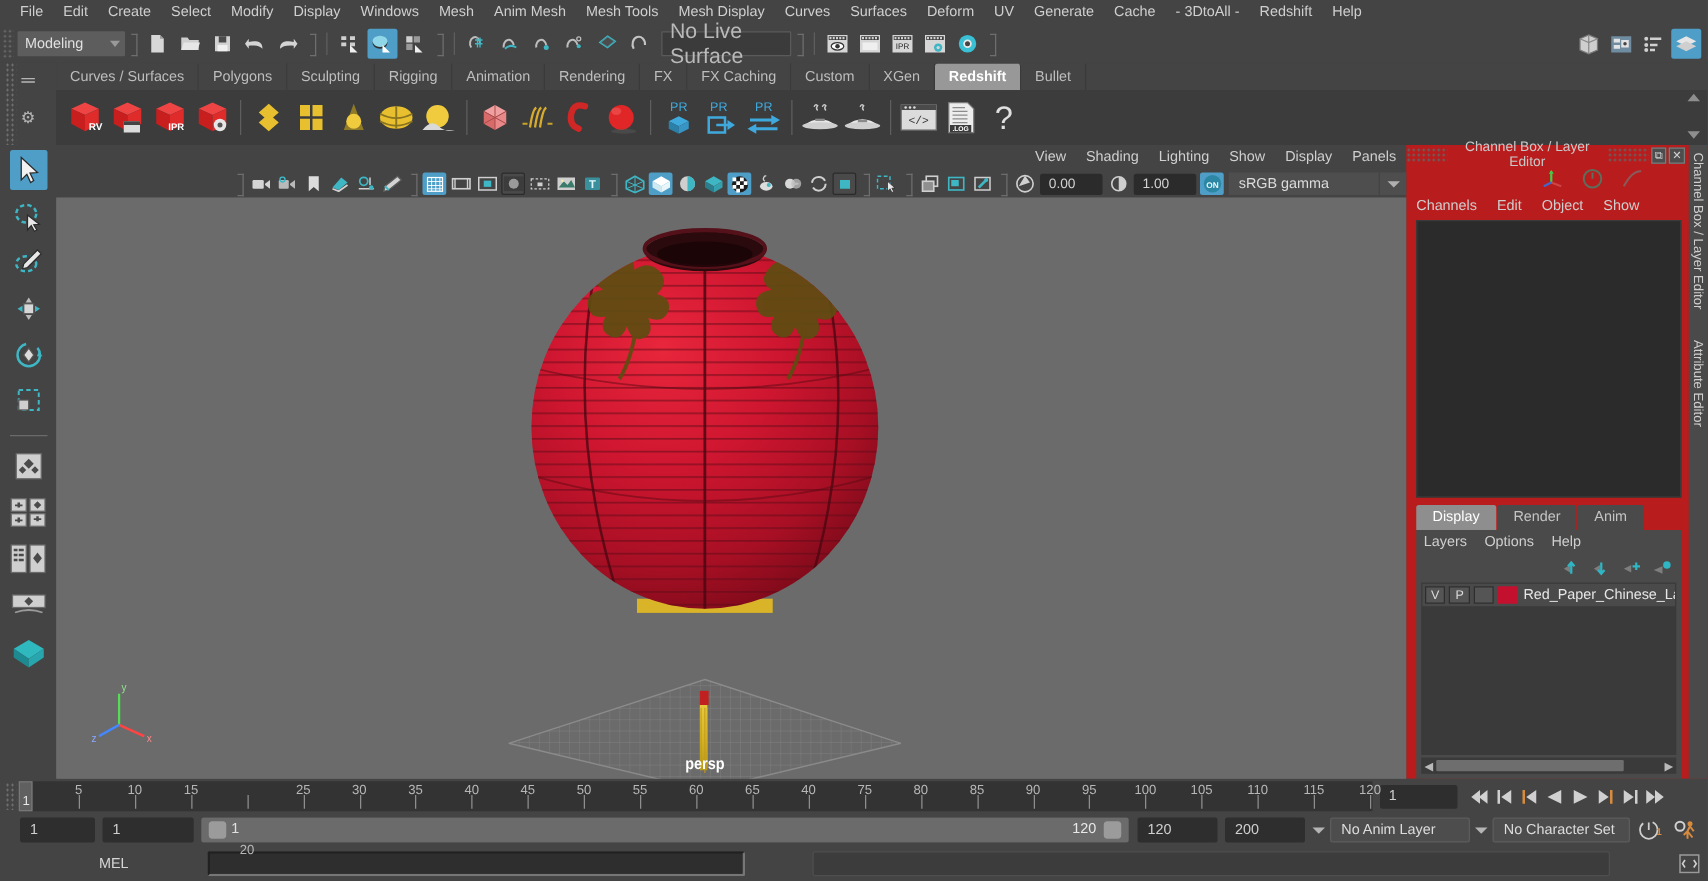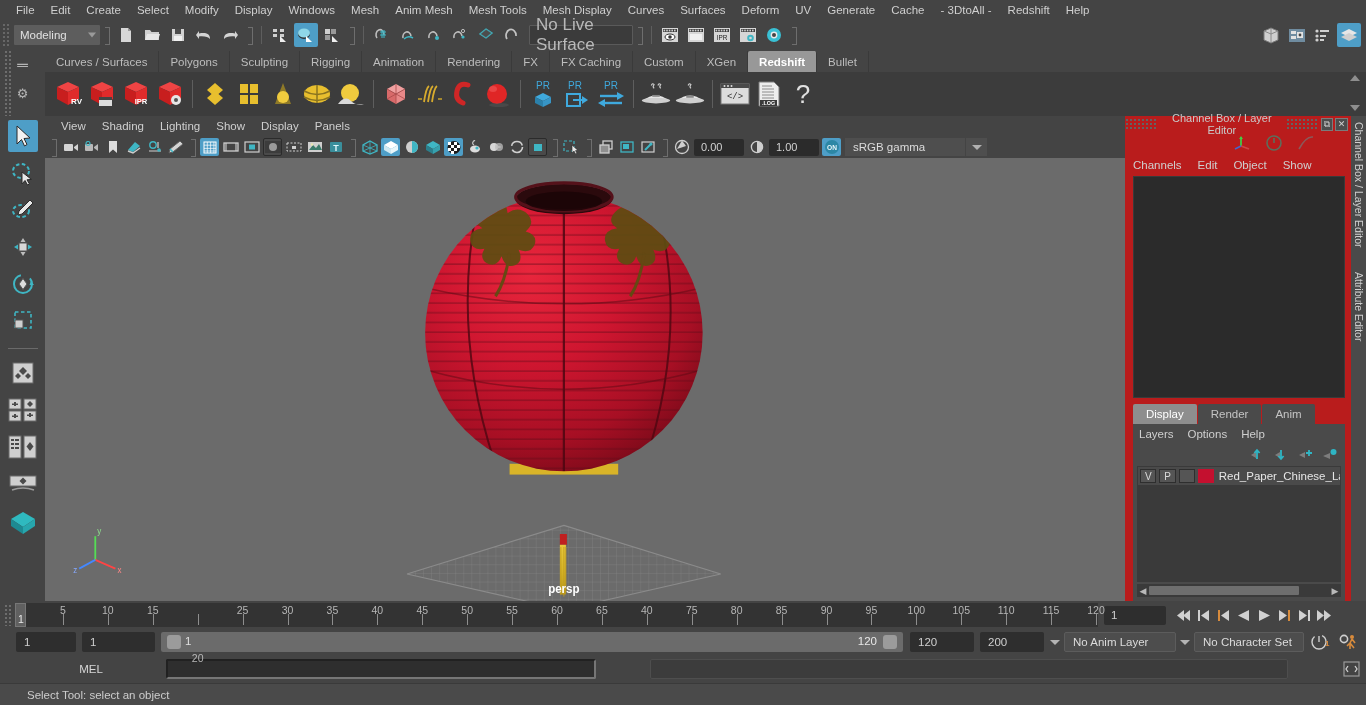--- a/index.html
+++ b/index.html
@@ -105,21 +105,21 @@
   
   .toolcol {
     width: 45px; flex: 0 0 45px; background: #444; display: flex;
     flex-direction: column; align-items: center; padding-top: 4px; position: relative;
   }
   .toolcol .tool { width: 30px; height: 32px; display: flex; align-items: center; justify-content: center; margin-bottom: 5px; }
   .toolcol .tool.selbg { background: #4e9ec7; border-radius: 2px; }
   .toolcol .hr { width: 30px; height: 1px; background: #6a6a6a; margin: 6px 0 8px; }
 
   
-  .viewport { flex: 1 1 auto; display: flex; flex-direction: column; background: #444; min-width: 0; }
+  .viewport { flex: 1 1 auto; display: flex; flex-direction: column; background: #444; min-width: 0; align-items: flex-end; }
   .vp-menubar { height: 20px; background: #444; display: flex; align-items: center; padding-left: 8px; }
   .vp-menubar .vm { font-size: 11.5px; color: #cfcfcf; padding: 1px 8px; }
   .vp-toolbar { height: 22px; background: #444; display: flex; align-items: center; padding-left: 2px; }
   .vb { width: 19px; height: 18px; display: flex; align-items: center; justify-content: center; margin: 0 1px; border-radius: 2px; }
   .vb.on { background: #4e9ec7; }
   .vb.frame { border: 1px solid #2b2b2b; background: #4a4a4a; }
   .numbox { width: 50px; height: 17px; background: #2b2b2b; color: #d2d2d2; font-size: 11px;
     display: flex; align-items: center; padding-left: 7px; margin: 0 2px; border-radius: 2px; }
   .gammabox { width: 120px; height: 18px; background: #4e4e4e; color: #dcdcdc; font-size: 11.5px;
     display: flex; align-items: center; padding-left: 8px; margin-left: 3px; }
@@ -1321,17 +1321,13 @@
     <input class="mel-input" type="text" placeholder="" style="">
     <div class="mel-output"></div>
     <div class="mel-btn">
       <svg width="17" height="16" viewBox="0 0 17 16">
           <rect x="1" y="1" width="15" height="14" fill="none" stroke="#9a9a9a" stroke-width="1.2"></rect>
           <path d="M5 5 L3 8 L5 11 M12 5 L14 8 L12 11" stroke="#d0d0d0" stroke-width="1.3" fill="none"></path>
         </svg>
     </div>
   </div>
 
-  <div class="statusbar">
-    <div class="sb-grip"></div>
-    <div class="sb-text">Select Tool: select an object</div>
-  </div>
 </div>
 
 </body></html>

